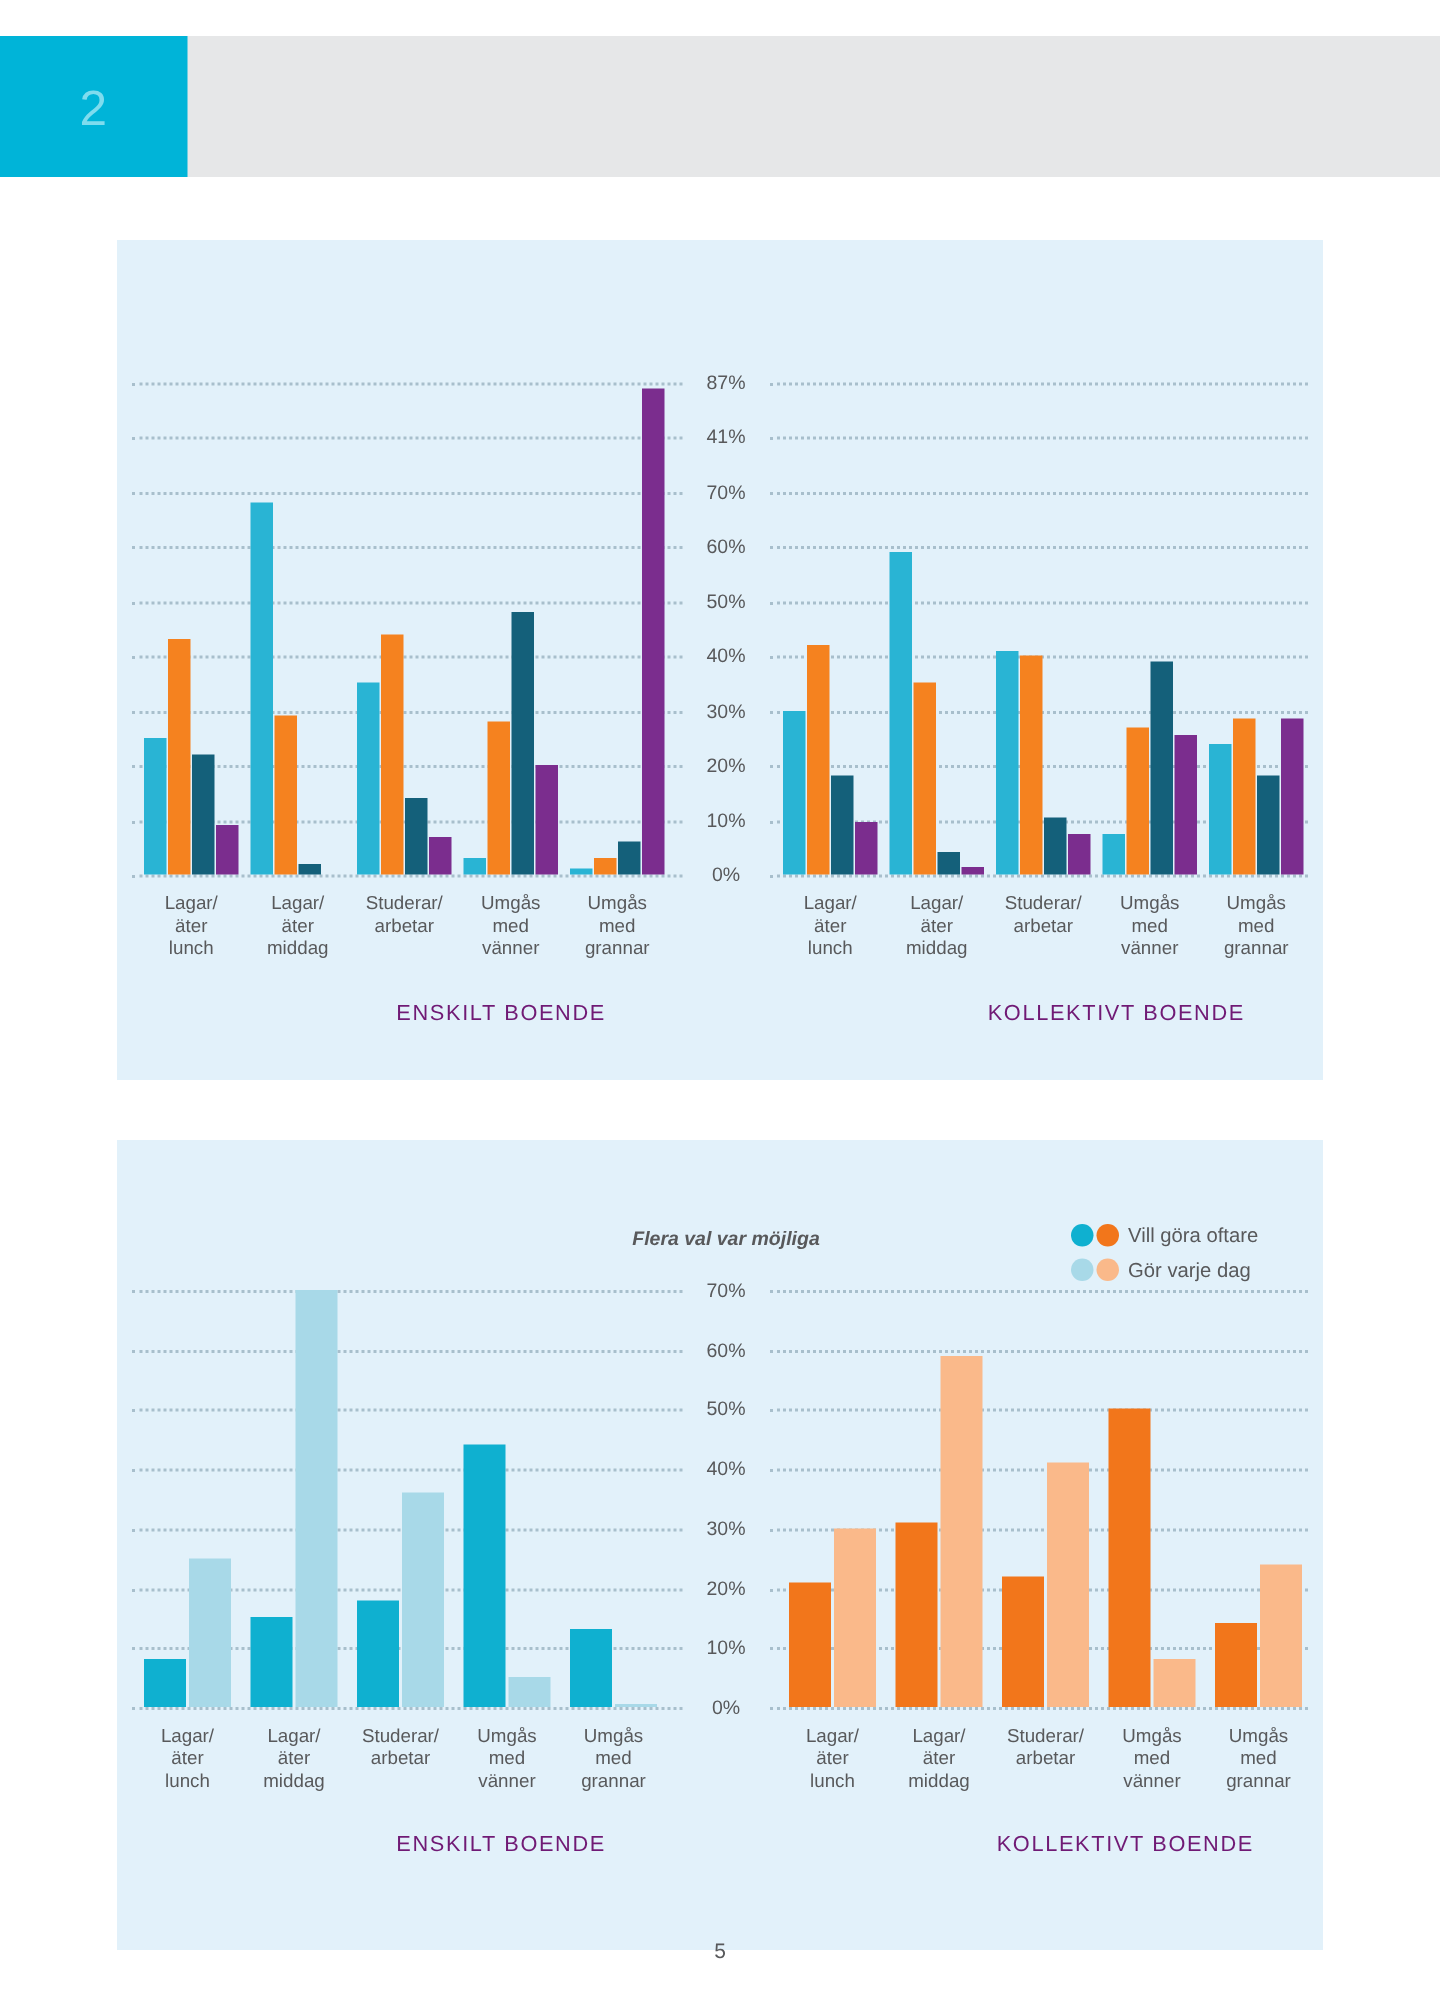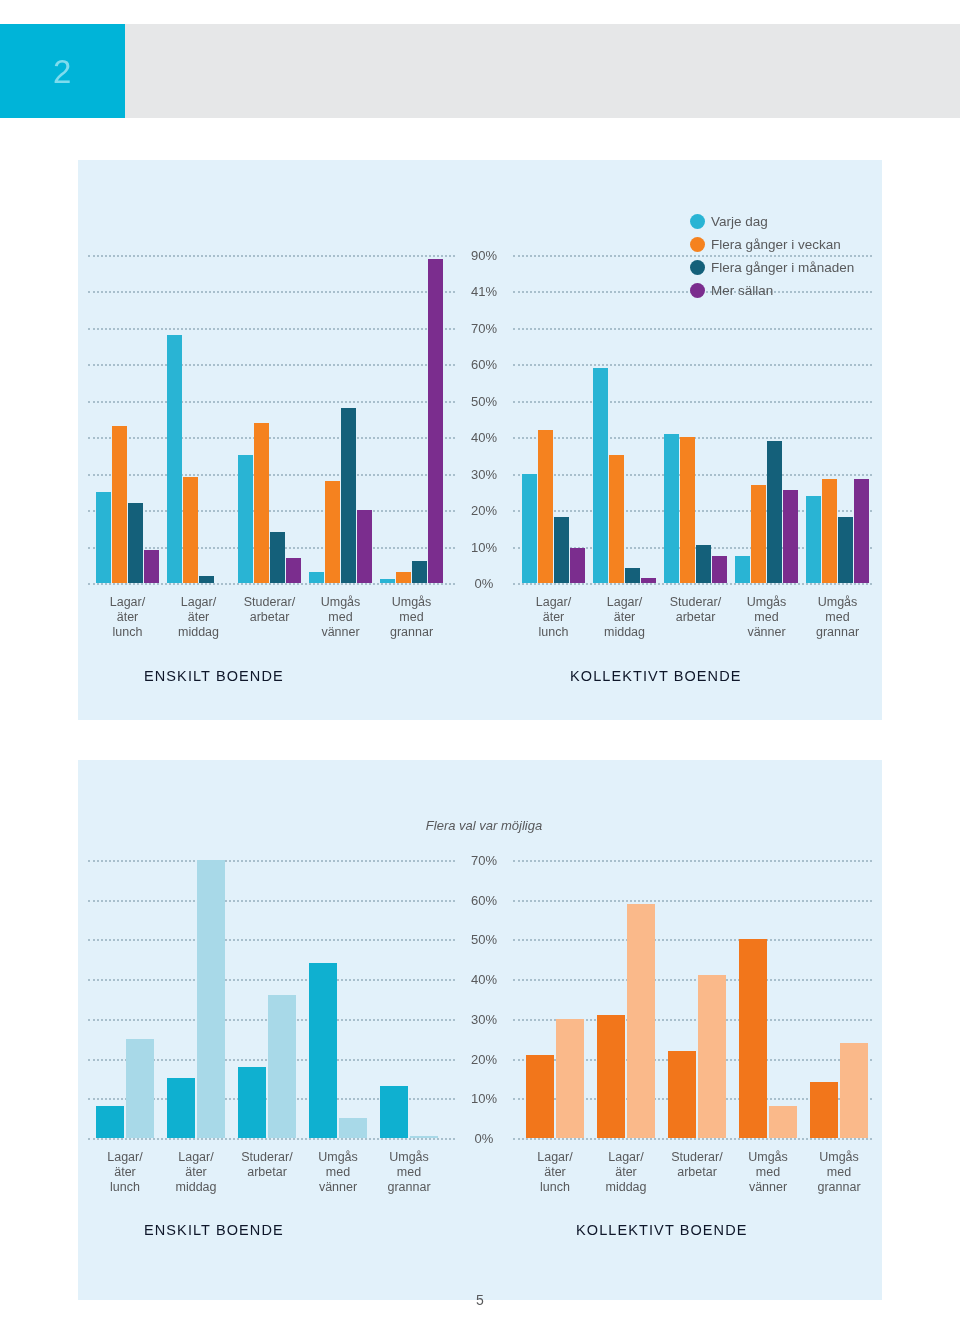--- a/index.html
+++ b/index.html
@@ -48,22 +48,22 @@
   .ytick{
     position:absolute;width:58px;text-align:center;
     font-size:13px;color:#58595b;transform:translateY(-50%);
   }
   .bar{position:absolute;bottom:0;}
   .glabel{
     position:absolute;text-align:center;font-size:12.5px;line-height:15px;
     color:#58595b;
   }
   .section-label{
-    position:absolute;text-align:left;font-size:14.5px;
-    letter-spacing:1.1px;color:#0f172a;
+    position:absolute;text-align:right;font-size:14.5px;
+    letter-spacing:1.1px;color:#701a75;
   }
   .legend{position:absolute;}
   .legend-row{display:flex;align-items:center;margin-bottom:4px;height:19px;}
   .dot{width:15px;height:15px;border-radius:50%;margin-right:6px;flex:0 0 auto;}
   .legend-label{font-size:13.5px;color:#58595b;white-space:nowrap;}
   .subnote{
     position:absolute;text-align:center;font-size:13px;font-style:italic;
     color:#58595b;width:300px;
   }
 
@@ -106,21 +106,21 @@
       <div class="gridline" style="left: 435px; width: 359px; top: 204.333px; right: auto;"></div>
       <div class="ytick" style="left: 377px; top: 204.333px;">60%</div>
       <div class="gridline" style="left: 10px; width: 367px; top: 167.889px; right: auto;"></div>
       <div class="gridline" style="left: 435px; width: 359px; top: 167.889px; right: auto;"></div>
       <div class="ytick" style="left: 377px; top: 167.889px;">70%</div>
       <div class="gridline" style="left: 10px; width: 367px; top: 131.444px; right: auto;"></div>
       <div class="gridline" style="left: 435px; width: 359px; top: 131.444px; right: auto;"></div>
       <div class="ytick" style="left: 377px; top: 131.444px;">41%</div>
       <div class="gridline" style="left: 10px; width: 367px; top: 95px; right: auto;"></div>
       <div class="gridline" style="left: 435px; width: 359px; top: 95px; right: auto;"></div>
-      <div class="ytick" style="left: 377px; top: 95px;">90%</div>
+      <div class="ytick" style="left: 377px; top: 95px;">87%</div>
       <div class="bar" style="left: 18px; bottom: 137px; width: 15px; height: 91.1111px; background: rgb(41, 180, 212);"></div>
       <div class="bar" style="left: 89px; bottom: 137px; width: 15px; height: 247.822px; background: rgb(41, 180, 212);"></div>
       <div class="bar" style="left: 160px; bottom: 137px; width: 15px; height: 127.556px; background: rgb(41, 180, 212);"></div>
       <div class="bar" style="left: 231px; bottom: 137px; width: 15px; height: 10.9333px; background: rgb(41, 180, 212);"></div>
       <div class="bar" style="left: 302px; bottom: 137px; width: 15px; height: 3.64444px; background: rgb(41, 180, 212);"></div>
       <div class="bar" style="left: 34px; bottom: 137px; width: 15px; height: 156.711px; background: rgb(245, 130, 31);"></div>
       <div class="bar" style="left: 105px; bottom: 137px; width: 15px; height: 105.689px; background: rgb(245, 130, 31);"></div>
       <div class="bar" style="left: 176px; bottom: 137px; width: 15px; height: 160.356px; background: rgb(245, 130, 31);"></div>
       <div class="bar" style="left: 247px; bottom: 137px; width: 15px; height: 102.044px; background: rgb(245, 130, 31);"></div>
       <div class="bar" style="left: 318px; bottom: 137px; width: 15px; height: 10.9333px; background: rgb(245, 130, 31);"></div>
@@ -197,43 +197,25 @@
         <div>med</div>
         <div>vänner</div>
       </div>
       <div class="glabel" style="left: 726px; top: 435px; width: 67px;">
         <div>Umgås</div>
         <div>med</div>
         <div>grannar</div>
       </div>
       <div class="section-label" style="left: 66px; top: 508px; width: 260px;">ENSKILT BOENDE</div>
       <div class="section-label" style="left: 492px; top: 508px; width: 260px;">KOLLEKTIVT BOENDE</div>
-      <div class="legend" style="left: 612px; top: 52px;">
-        <div class="legend-row">
-          <div class="dot" style="background: rgb(41, 180, 212);"></div>
-          <div class="legend-label">Varje dag</div>
-        </div>
-        <div class="legend-row">
-          <div class="dot" style="background: rgb(245, 130, 31);"></div>
-          <div class="legend-label">Flera gånger i veckan</div>
-        </div>
-        <div class="legend-row">
-          <div class="dot" style="background: rgb(20, 96, 122);"></div>
-          <div class="legend-label">Flera gånger i månaden</div>
-        </div>
-        <div class="legend-row">
-          <div class="dot" style="background: rgb(123, 45, 142);"></div>
-          <div class="legend-label">Mer sällan</div>
-        </div>
-      </div>
     </div>
 </div>
 
 <div class="panel" id="panel-2">
-  <div class="subnote" id="subnote-2" style="left: 256px; top: 58px;">Flera val var möjliga</div>
+  <div class="subnote" id="subnote-2" style="left: 256px; top: 58px; font-weight: bold;">Flera val var möjliga</div>
   <div class="chart" id="chart-area-2">
       <div class="gridline" style="left: 10px; width: 367px; top: 378px; right: auto;"></div>
       <div class="gridline" style="left: 435px; width: 359px; top: 378px; right: auto;"></div>
       <div class="ytick" style="left: 377px; top: 378px;">0%</div>
       <div class="gridline" style="left: 10px; width: 367px; top: 338.286px; right: auto;"></div>
       <div class="gridline" style="left: 435px; width: 359px; top: 338.286px; right: auto;"></div>
       <div class="ytick" style="left: 377px; top: 338.286px;">10%</div>
       <div class="gridline" style="left: 10px; width: 367px; top: 298.571px; right: auto;"></div>
       <div class="gridline" style="left: 435px; width: 359px; top: 298.571px; right: auto;"></div>
       <div class="ytick" style="left: 377px; top: 298.571px;">20%</div>
@@ -315,16 +297,28 @@
         <div>med</div>
         <div>vänner</div>
       </div>
       <div class="glabel" style="left: 727.5px; top: 390px; width: 67px;">
         <div>Umgås</div>
         <div>med</div>
         <div>grannar</div>
       </div>
       <div class="section-label" style="left: 66px; top: 462px; width: 260px;">ENSKILT BOENDE</div>
       <div class="section-label" style="left: 498px; top: 462px; width: 260px;">KOLLEKTIVT BOENDE</div>
+      <div class="legend" style="left: 636px; top: 54px;">
+        <div class="legend-row">
+          <div class="dot" style="background: rgb(15, 176, 208); margin-right: 2px;"></div>
+          <div class="dot" style="background: rgb(242, 118, 27); margin-right: 6px;"></div>
+          <div class="legend-label">Vill göra oftare</div>
+        </div>
+        <div class="legend-row">
+          <div class="dot" style="background: rgb(168, 217, 232); margin-right: 2px;"></div>
+          <div class="dot" style="background: rgb(250, 185, 138); margin-right: 6px;"></div>
+          <div class="legend-label">Gör varje dag</div>
+        </div>
+      </div>
     </div>
 </div>
 
 <div class="page-number">5</div>
 
 </body></html>

